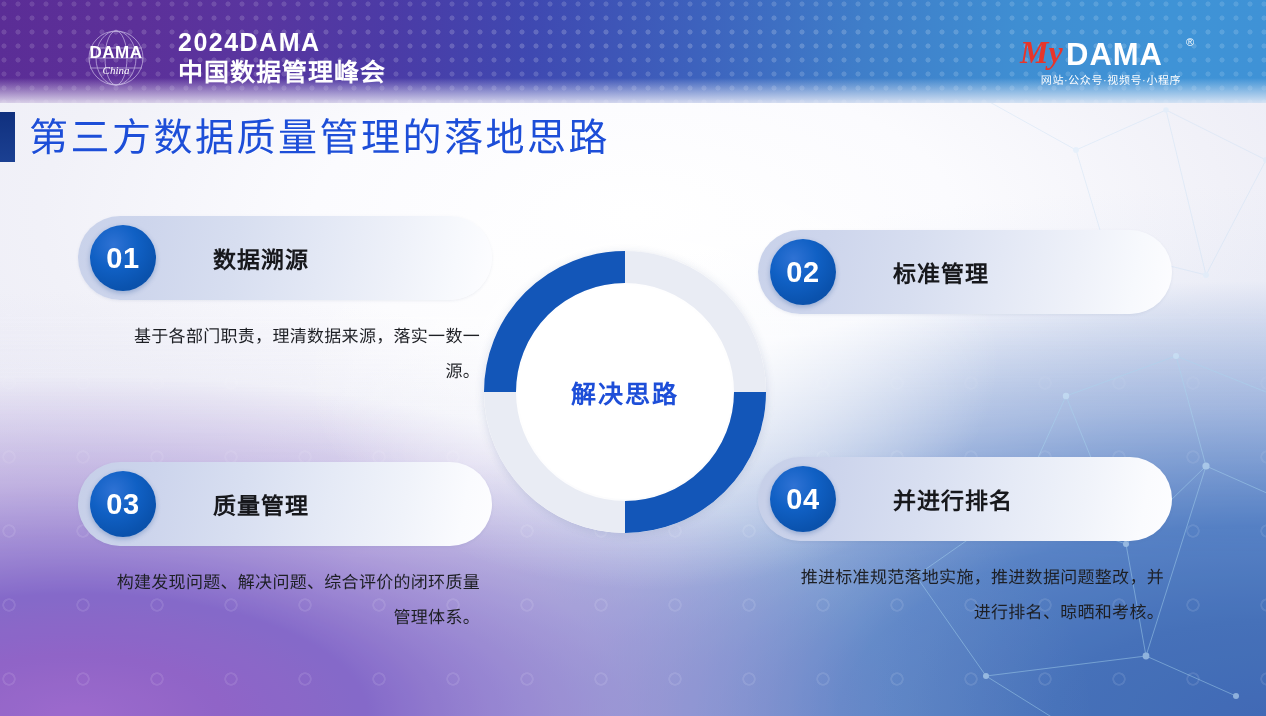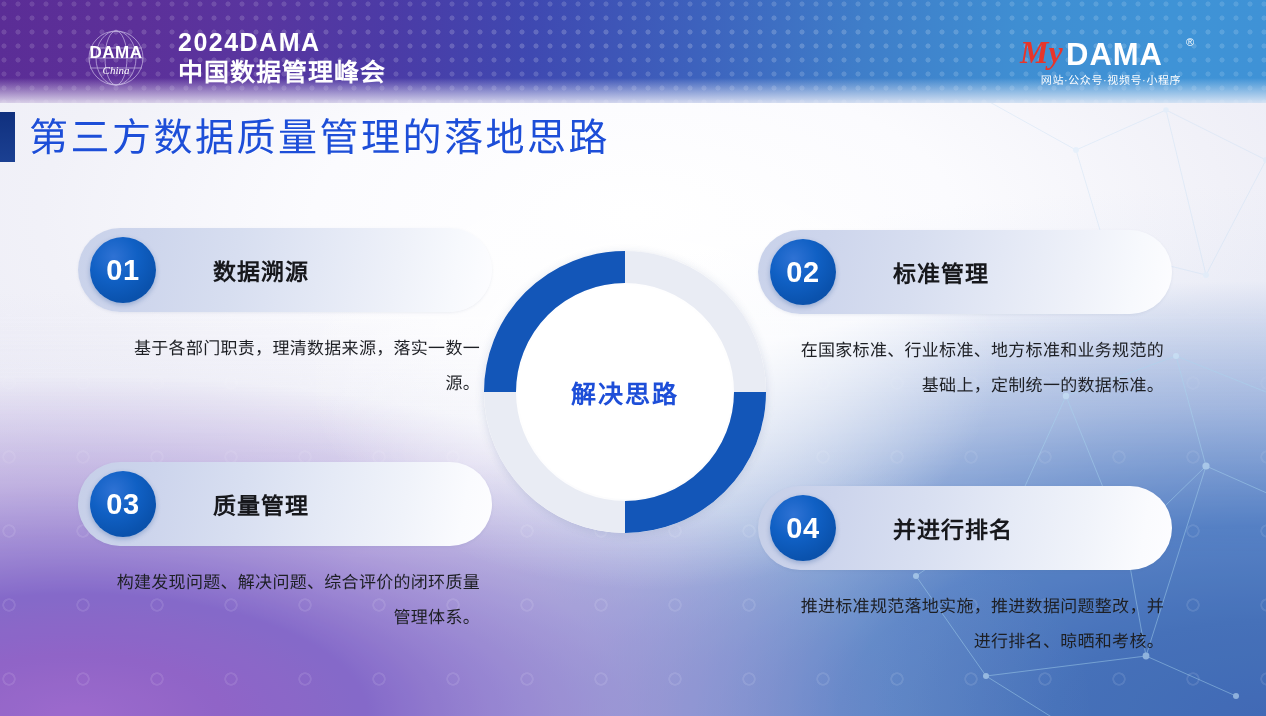--- a/index.html
+++ b/index.html
@@ -78,24 +78,24 @@
     font-family:"Liberation Serif","DejaVu Serif",serif;
     font-size:39px;line-height:49px;
     color:#1d4ed8;
     letter-spacing:2.5px;
     white-space:nowrap;
     text-shadow:0 1px 0 rgba(255,255,255,.5);
   }
 
   
   .card{position:absolute;width:420px;}
-  .card-1{left:78px;top:228px;}
+  .card-1{left:78px;top:216px;}
   .card-2{left:758px;top:230px;}
   .card-3{left:78px;top:462px;}
-  .card-4{left:758px;top:486px;}
+  .card-4{left:758px;top:457px;}
 
   .pill{
     position:relative;
     width:414px;height:84px;
     border-radius:42px;
     background:linear-gradient(100deg,#c9d2ea 0%,#cdd5ec 16%,#d7def0 38%,#e3e8f5 58%,#eef1f9 76%,#f7f9fd 90%,#fdfdff 100%);
     box-shadow:0 1px 3px rgba(90,105,150,.10);
   }
   .card-3 .pill,.card-4 .pill{
     background:linear-gradient(100deg,#c6cfe8 0%,#ccd4ec 18%,#d8dff1 40%,#e5eaf6 60%,#f0f3fa 78%,#fafbfe 92%,#fdfdff 100%);
@@ -241,21 +241,20 @@
       <div class="card-head">数据溯源</div>
     </div>
     <div class="card-body">基于各部门职责，理清数据来源，落实一数一源。</div>
   </div>
 
   <div class="card card-2">
     <div class="pill">
       <div class="badge">02</div>
       <div class="card-head">标准管理</div>
     </div>
-    <div class="card-body">在国家标准、行业标准、地方标准和业务规范的基础上，定制统一的数据标准。</div>
   </div>
 
   <div class="card card-3">
     <div class="pill">
       <div class="badge">03</div>
       <div class="card-head">质量管理</div>
     </div>
     <div class="card-body">构建发现问题、解决问题、综合评价的闭环质量管理体系。</div>
   </div>
 

